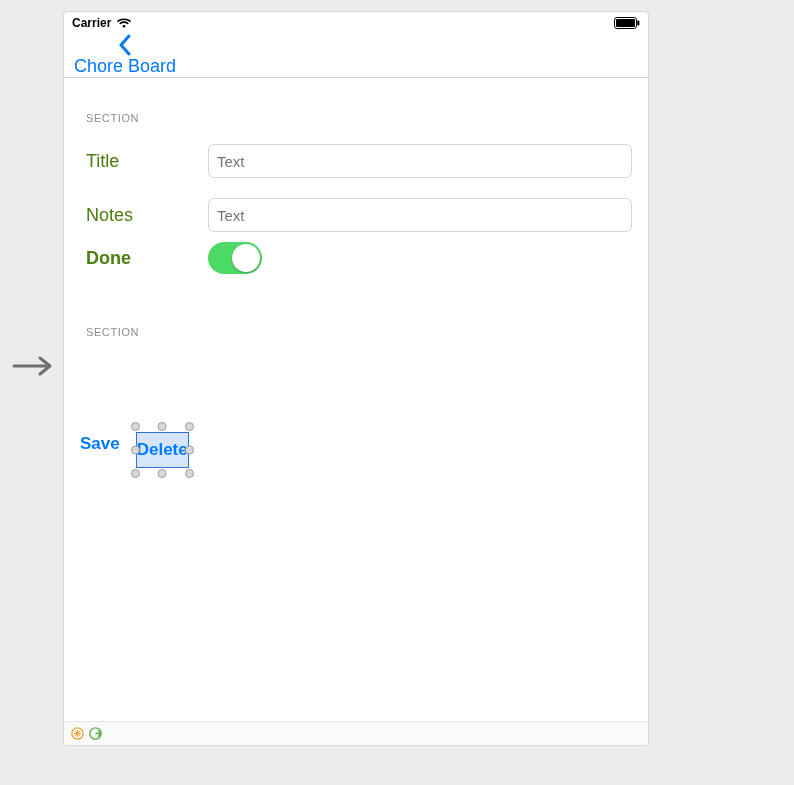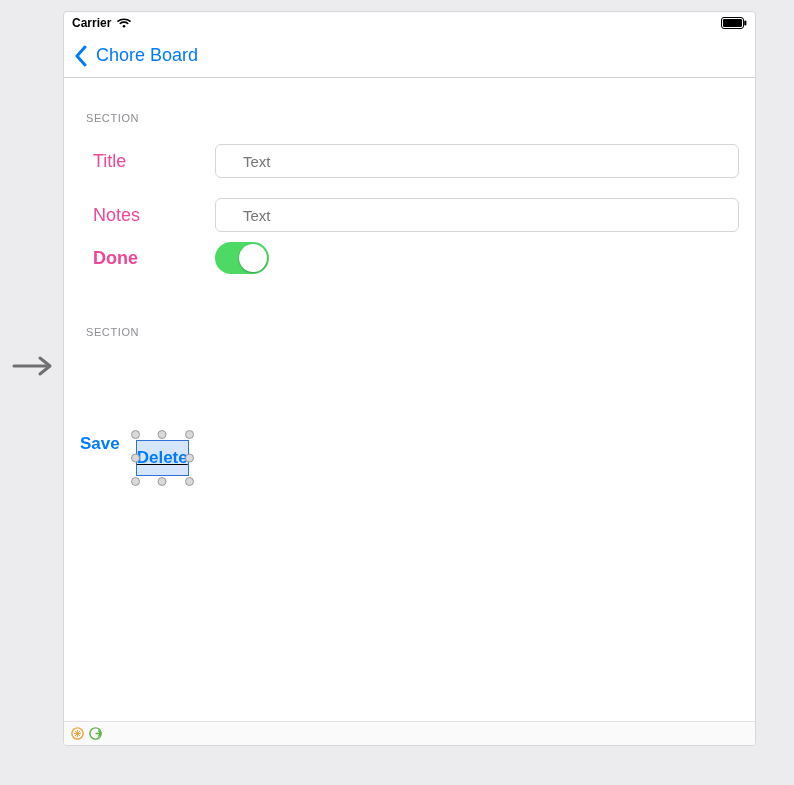--- a/index.html
+++ b/index.html
@@ -17,21 +17,21 @@
     top: 354px;
     width: 44px;
     height: 24px;
   }
   .segue-arrow svg { width: 44px; height: 24px; }
 
   .device {
     position: absolute;
     left: 63px;
     top: 11px;
-    width: 693px;
+    width: 586px;
     height: 735px;
     background: #fff;
     border: 1px solid #d7d7d9;
     border-radius: 4px;
     display: flex;
     flex-direction: column;
     overflow: hidden;
   }
 
   
@@ -53,25 +53,26 @@
   .nav-bar {
     height: 44px;
     border-bottom: 1px solid #d2d2d4;
     display: flex;
     align-items: center;
     padding: 0 4px;
   }
   .back-button {
     display: flex;
     align-items: center;
-    gap: 8px;
+    gap: 0;
     color: #007aff;
     font-size: 18px;
     cursor: pointer;
     padding: 4px 6px;
+    flex-direction: column;
   }
   .back-chevron svg { width: 14px; height: 22px; display: block; }
 
   
   .content {
     flex: 1 1 auto;
     position: relative;
     padding: 0 16px;
   }
 
@@ -86,30 +87,29 @@
 
   .form-row {
     display: flex;
     align-items: center;
     margin-top: 20px;
     gap: 18px;
   }
   .form-row .label {
     width: 110px;
     font-size: 18px;
-    color: #ec4899;
+    color: #4d7c0f;
     padding-left: 6px;
-    margin-left: 7px;
   }
   .text-input {
     flex: 1;
     height: 34px;
     border: 1px solid #d6d6d8;
     border-radius: 6px;
-    padding: 0 27px;
+    padding: 0 8px;
     font-size: 15px;
     color: #444;
     background: #fff;
   }
 
   .switch-row { margin-top: 10px; font-weight: bold; }
 
   
   .switch {
     position: relative;
@@ -145,22 +145,21 @@
     font-size: 17px;
     font-weight: 600;
     color: #007aff;
     padding: 6px 0;
     cursor: pointer;
   }
 
   
   .selected-button-wrap {
     position: relative;
-    margin: 12px -6px;
-    text-decoration: underline;
+    margin: 4px -6px;
   }
   .selected-button {
     background: #d5e5fb;
     border: 1.5px solid #2f6fd6;
     text-align: center;
     font-size: 17px;
     font-weight: 600;
     color: #007aff;
     padding: 7px 0;
   }

